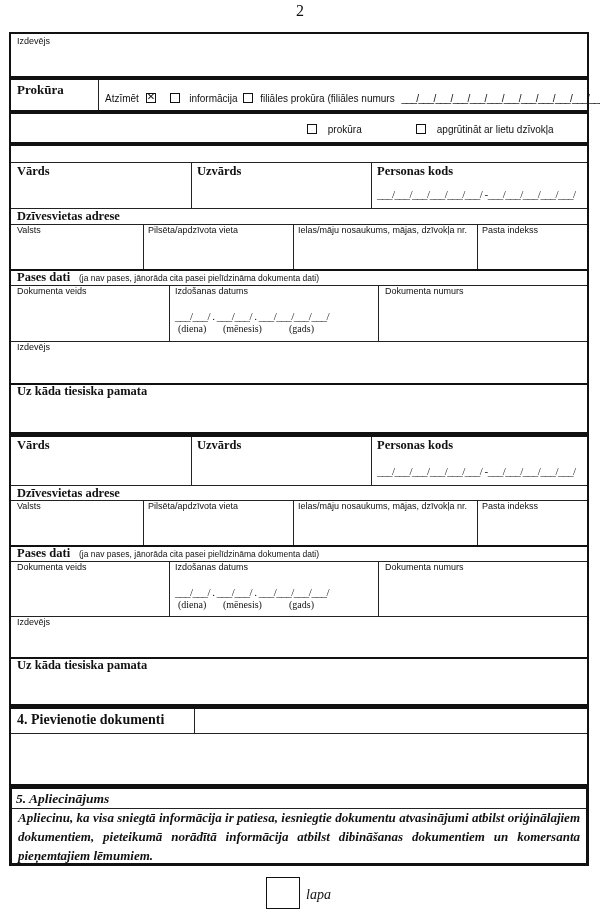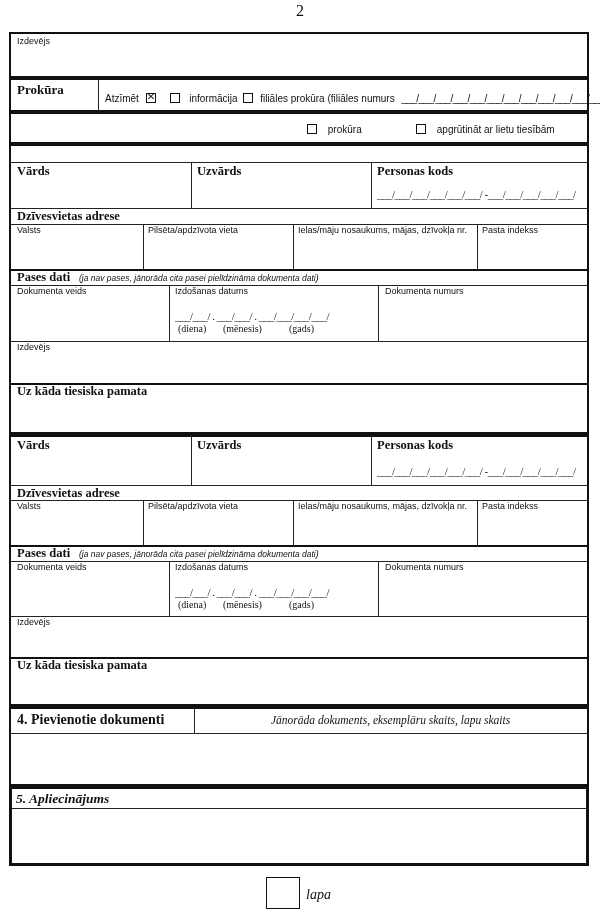--- a/index.html
+++ b/index.html
@@ -8,21 +8,21 @@
   .abs { position:absolute; box-sizing:border-box; }
   .pagenum { left:0; width:600px; top:2px; text-align:center; font-size:16px; }
   .frame { left:9px; width:580px; border:2px solid #111; }
   .hl { position:absolute; left:0; right:0; height:0; border-top:2px solid #111; }
   .hl1 { position:absolute; left:0; right:0; height:0; border-top:1px solid #222; }
   .vl { position:absolute; width:0; border-left:1px solid #222; }
   .tiny { font-family:"Liberation Sans Narrow","Liberation Sans", sans-serif; font-size:9px; position:absolute; white-space:nowrap; }
   .small { font-size:10px; position:absolute; white-space:nowrap; }
   .lbl { font-size:12.5px; font-weight:bold; position:absolute; white-space:nowrap;text-align:right; }
   .sec { font-size:14px; font-weight:bold; position:absolute; white-space:nowrap; }
-  .ital { font-style:italic; }
+  .ital { }
   .cb { display:inline-block; width:10px; height:10px; border:1px solid #111; vertical-align:-1px; box-sizing:border-box; position:relative; }
   .cb.checked::after { content:"✕"; position:absolute; left:0px; top:-3px; font-size:10px; font-weight:bold; font-family:"DejaVu Sans",sans-serif; }
   .cb.checked { border-width:1.5px; }
   .blanks { position:absolute; font-family:"Liberation Serif", serif; font-size:11px; letter-spacing:-0.5px; white-space:nowrap; }
   .attest { position:absolute; left:6px; right:6px; font-size:13px; font-weight:bold; text-align:justify; line-height:19px; }
   .lapabox { left:266px; top:877px; width:34px; height:32px; border:1px solid #111; }
   .lapa { left:306px; top:887px; font-size:14px; font-style:italic; position:absolute; }
 </style>
 </head>
 <body>
@@ -47,21 +47,21 @@
   </span>
 </div>
 
 <div class="abs frame" style="top:112px;height:32px;">
   <span class="tiny" style="left:296px;top:10px;font-size:10px;">
     <span class="cb"></span>
     <span style="margin-left:8px;">prokūra</span>
   </span>
   <span class="tiny" style="left:405px;top:10px;font-size:10px;">
     <span class="cb"></span>
-    <span style="margin-left:8px;">apgrūtināt ar lietu tiesībām</span>
+    <span style="margin-left:8px;">apgrūtināt ar lietu dzīvokļa</span>
   </span>
 </div>
 
 <div class="abs frame" style="top:144px;height:290px;">
   <div class="hl1" style="top:16px;"></div>
 
   <span class="lbl" style="left:6px;top:18px;">Vārds</span>
   <div class="vl" style="left:180px;top:16px;height:46px;"></div>
   <span class="lbl" style="left:186px;top:18px;">Uzvārds</span>
   <div class="vl" style="left:360px;top:16px;height:46px;"></div>
@@ -130,24 +130,24 @@
   <span class="tiny" style="left:374px;top:125px;">Dokumenta numurs</span>
   <div class="hl1" style="top:179px;"></div>
   <span class="tiny" style="left:6px;top:180px;">Izdevējs</span>
   <div class="hl" style="top:220px;"></div>
   <span class="lbl" style="left:6px;top:221px;">Uz kāda tiesiska pamata</span>
 </div>
 
 <div class="abs frame" style="top:706px;height:80px;border-top:3px solid #111;">
   <span class="sec" style="left:6px;top:3px;text-align:center;">4. Pievienotie dokumenti</span>
   <div class="vl" style="left:183px;top:0;height:24px;"></div>
-  <span class="tiny ital" style="left:260px;top:5px;font-family:'Liberation Serif',serif;font-size:11.5px;">Jānorāda dokuments, eksemplāru skaits, lapu skaits</span>
   <div class="hl1" style="top:24px;"></div>
   <div class="abs" style="left:0;right:0;top:25px;bottom:0;"></div>
 </div>
 
 <div class="abs frame" style="top:786px;height:80px;border:3px solid #111;font-style:italic;">
   <span class="sec" style="left:4px;top:2px;font-size:13.5px;">5. Apliecinājums</span>
   <div class="hl1" style="top:19px;"></div>
+  <div class="attest" style="top:19px;">Apliecinu, ka visa sniegtā informācija ir patiesa, iesniegtie dokumentu atvasinājumi atbilst oriģinālajiem dokumentiem, pieteikumā norādītā informācija atbilst dibināšanas dokumentiem un komersanta pieņemtajiem lēmumiem.</div>
 </div>
 
 <div class="abs lapabox"></div>
 <span class="lapa">lapa</span>
 
 </body></html>

